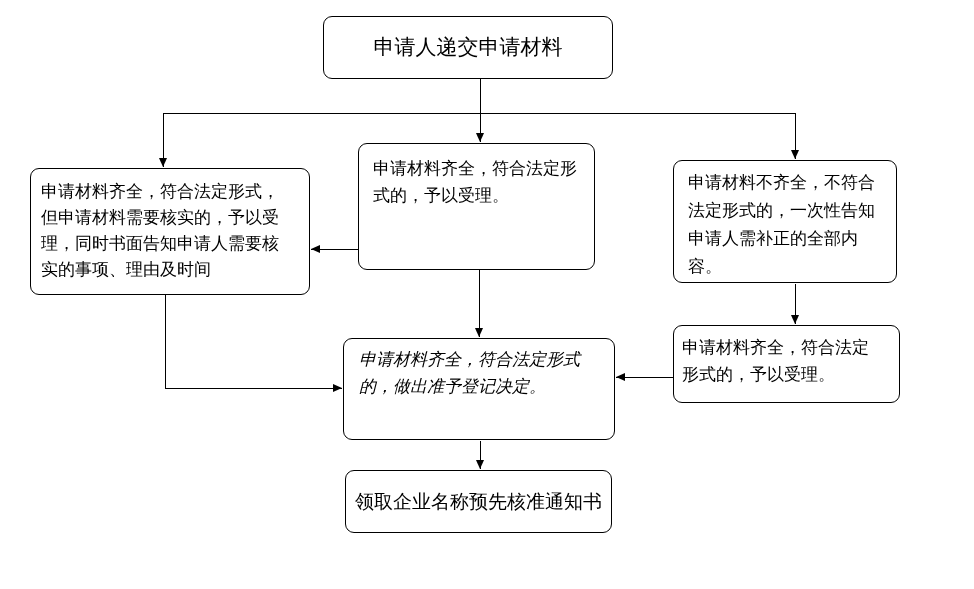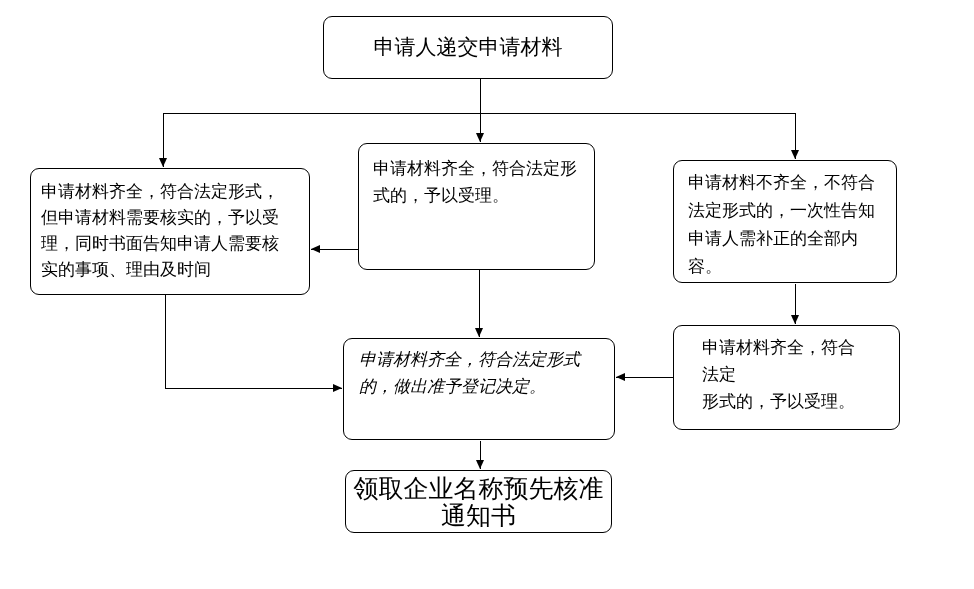--- a/index.html
+++ b/index.html
@@ -39,23 +39,23 @@
   .center {
     display: flex;
     align-items: center;
     justify-content: center;
     text-align: center;
   }
   #n-submit  { left: 323px; top: 16px;  width: 290px; height: 63px;  font-size: 21px; }
   #n-left    { left: 30px;  top: 168px; width: 280px; height: 127px; padding: 9px 10px;  line-height: 26px; }
   #n-mid     { left: 358px; top: 143px; width: 237px; height: 127px; padding: 11px 14px; }
   #n-right   { left: 673px; top: 160px; width: 224px; height: 123px; padding: 7px 14px;  line-height: 28px; }
-  #n-rb      { left: 673px; top: 325px; width: 227px; height: 105px; padding: 8px 28px; }
+  #n-rb      { left: 673px; top: 325px; width: 227px; height: 78px; padding: 8px 8px; }
   #n-center  { left: 343px; top: 338px; width: 272px; height: 102px; padding: 7px 15px; font-style: italic; }
-  #n-bottom  { left: 345px; top: 470px; width: 267px; height: 63px;  font-size: 25px; }
+  #n-bottom  { left: 345px; top: 470px; width: 267px; height: 63px;  font-size: 19px; }
 </style>
 </head>
 <body>
 
 <div class="canvas">
 
   <svg class="wires" viewBox="0 0 974 589" xmlns="http://www.w3.org/2000/svg">
     <defs>
       <marker id="arr" markerUnits="userSpaceOnUse" markerWidth="12" markerHeight="12" refX="9" refY="4" orient="auto">
         <polygon points="0,0 9,4 0,8" fill="#000000"></polygon>

